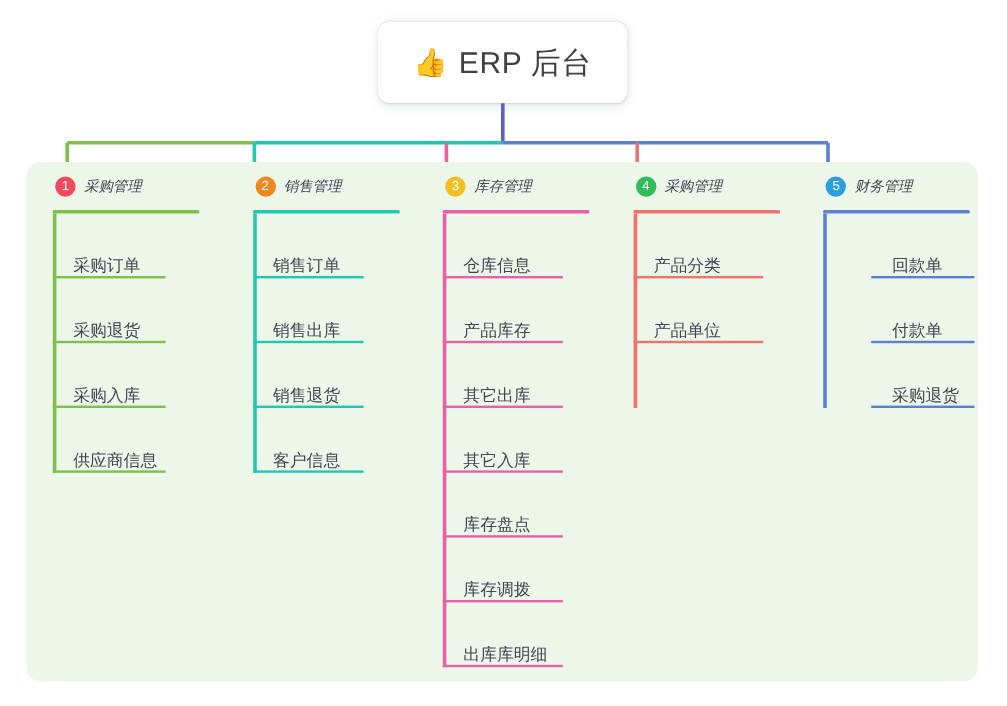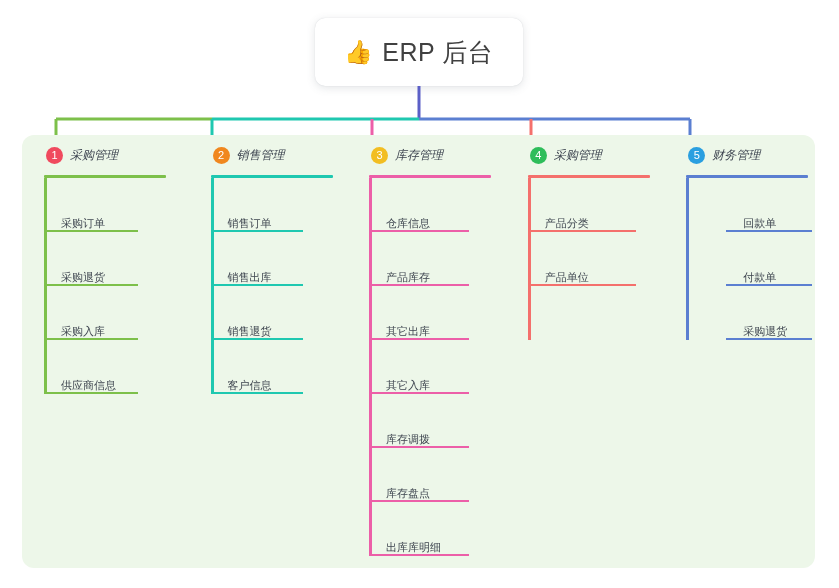--- a/index.html
+++ b/index.html
@@ -66,21 +66,21 @@
   .items { position: relative; margin-left: 6px; padding-left: 0; }
   .spine { position: absolute; left: 0; top: 0; width: 3px; }
   .item {
     position: relative;
     height: 54px;
     width: 94px;
     margin-left: 0;
     display: flex; align-items: flex-end;
     padding-left: 17px; padding-bottom: 3px;
   }
-  .item-label { font-size: 11px; color: #3f4650; white-space: nowrap; line-height: 1.1; }
+  .item-label { font-size: 14px; color: #3f4650; white-space: nowrap; line-height: 1.1; }
   .item-rule {
     position: absolute; left: 0; bottom: 0; height: 2px; width: 100%;
   }
   .col3 .item { width: 100px; }
   .col4 .item { width: 108px; }
   .col5 .item { width: 86px; margin-left: 40px; }
   .col2 .item { width: 92px; }
 </style>
 </head>
 <body>
@@ -183,25 +183,25 @@
           </div>
           <div class="item">
             <span class="item-label">其它出库</span>
             <div class="item-rule" style="background: rgb(236, 95, 168);"></div>
           </div>
           <div class="item">
             <span class="item-label">其它入库</span>
             <div class="item-rule" style="background: rgb(236, 95, 168);"></div>
           </div>
           <div class="item">
+            <span class="item-label">库存盘点</span>
+            <div class="item-rule" style="background: rgb(236, 95, 168);"></div>
+          </div>
+          <div class="item">
             <span class="item-label">库存调拨</span>
-            <div class="item-rule" style="background: rgb(236, 95, 168);"></div>
-          </div>
-          <div class="item">
-            <span class="item-label">库存盘点</span>
             <div class="item-rule" style="background: rgb(236, 95, 168);"></div>
           </div>
           <div class="item">
             <span class="item-label">出库库明细</span>
             <div class="item-rule" style="background: rgb(236, 95, 168);"></div>
           </div>
         </div>
     </div>
 
     <div class="column col4">

